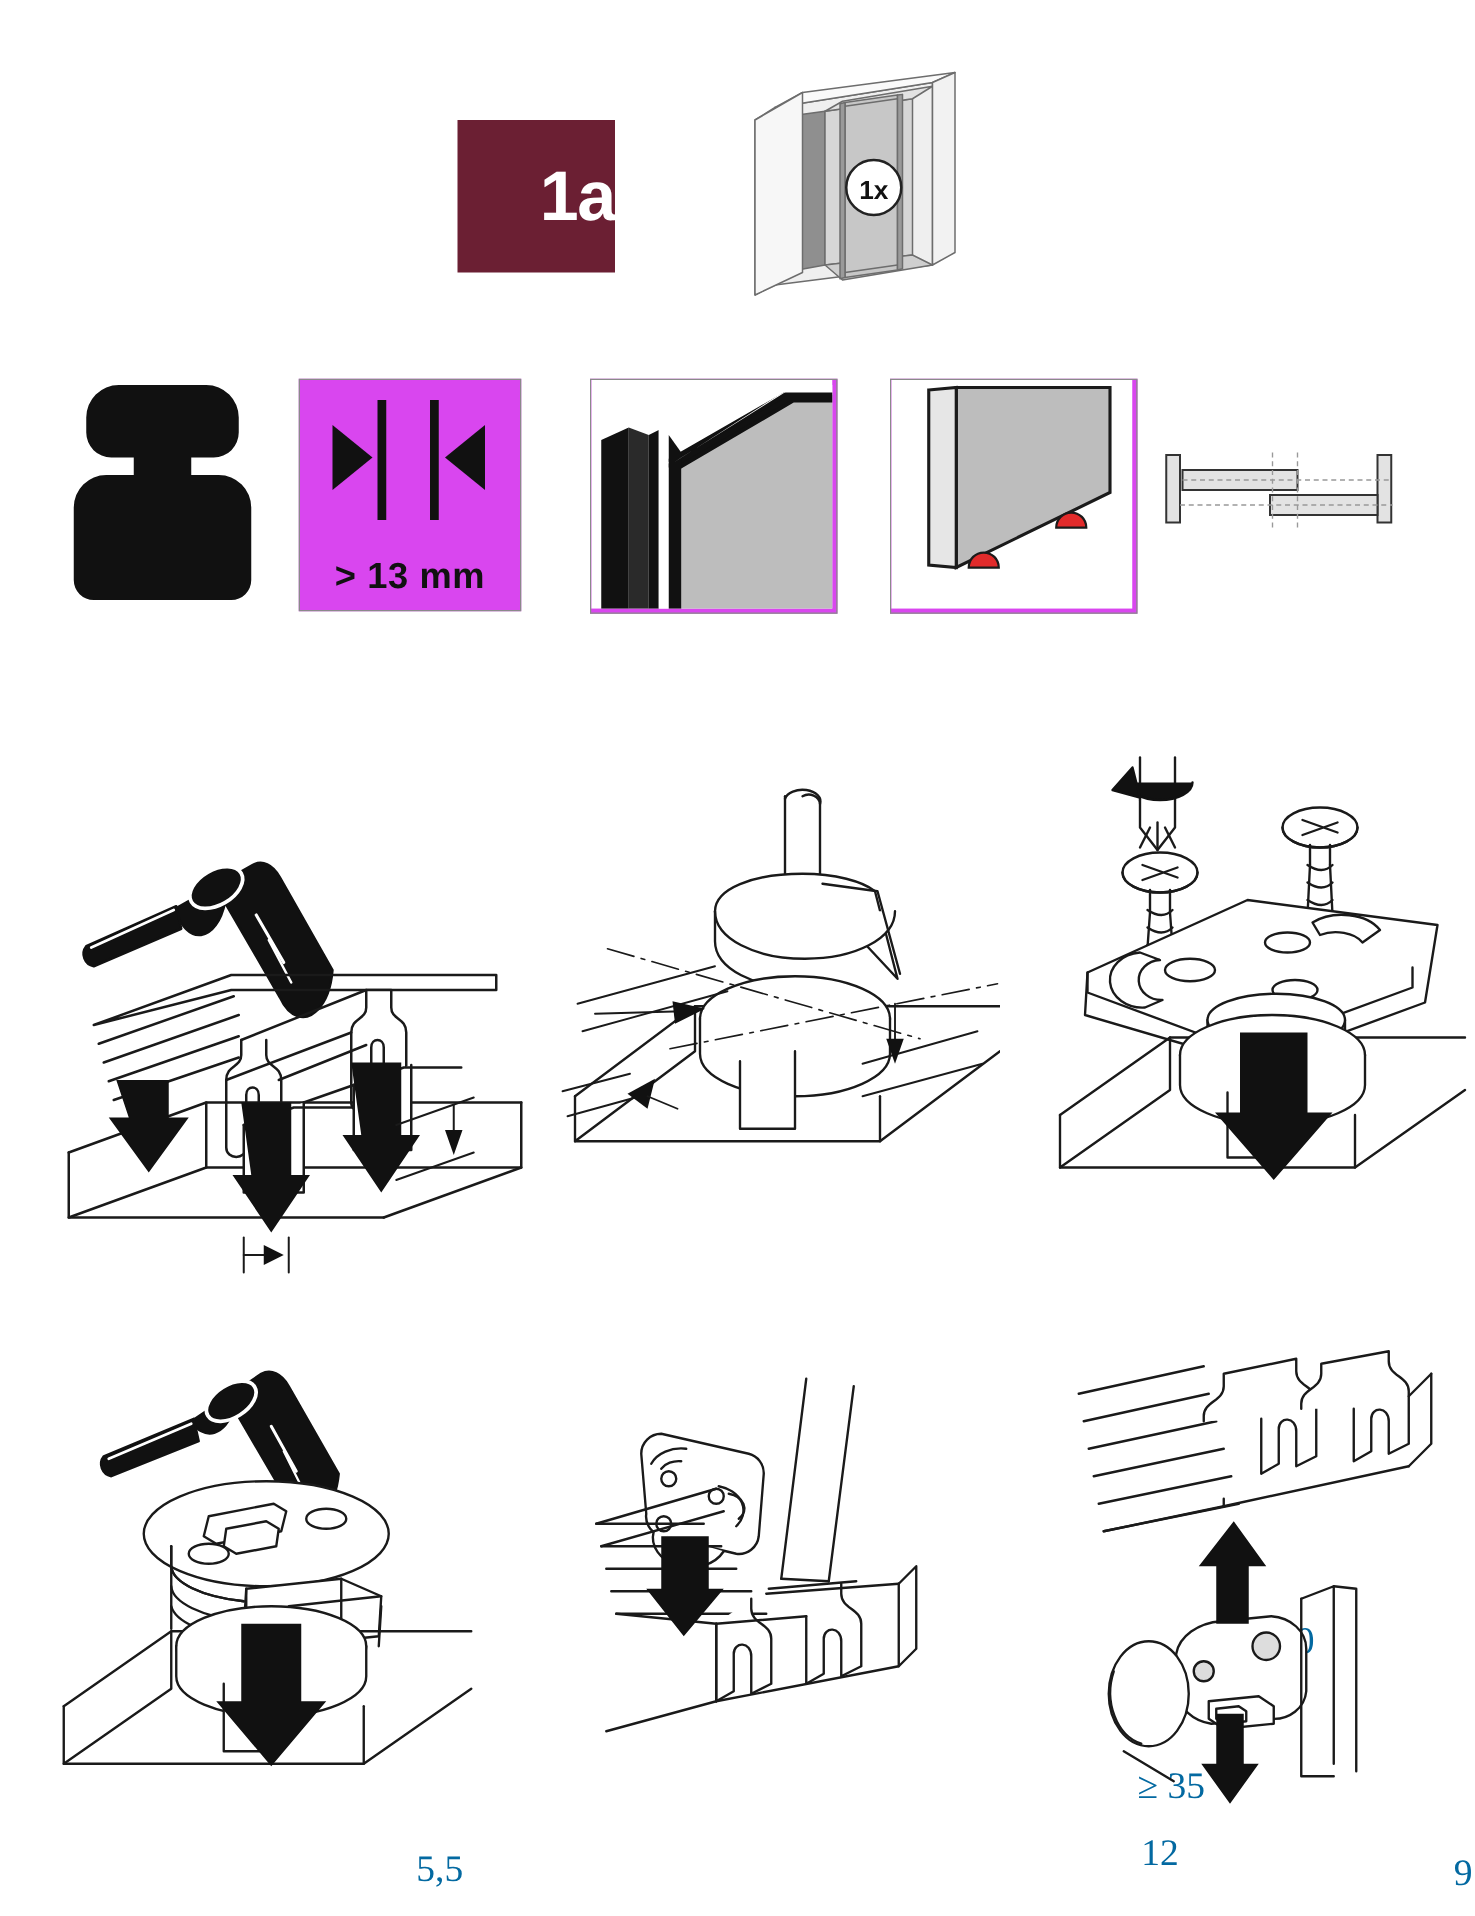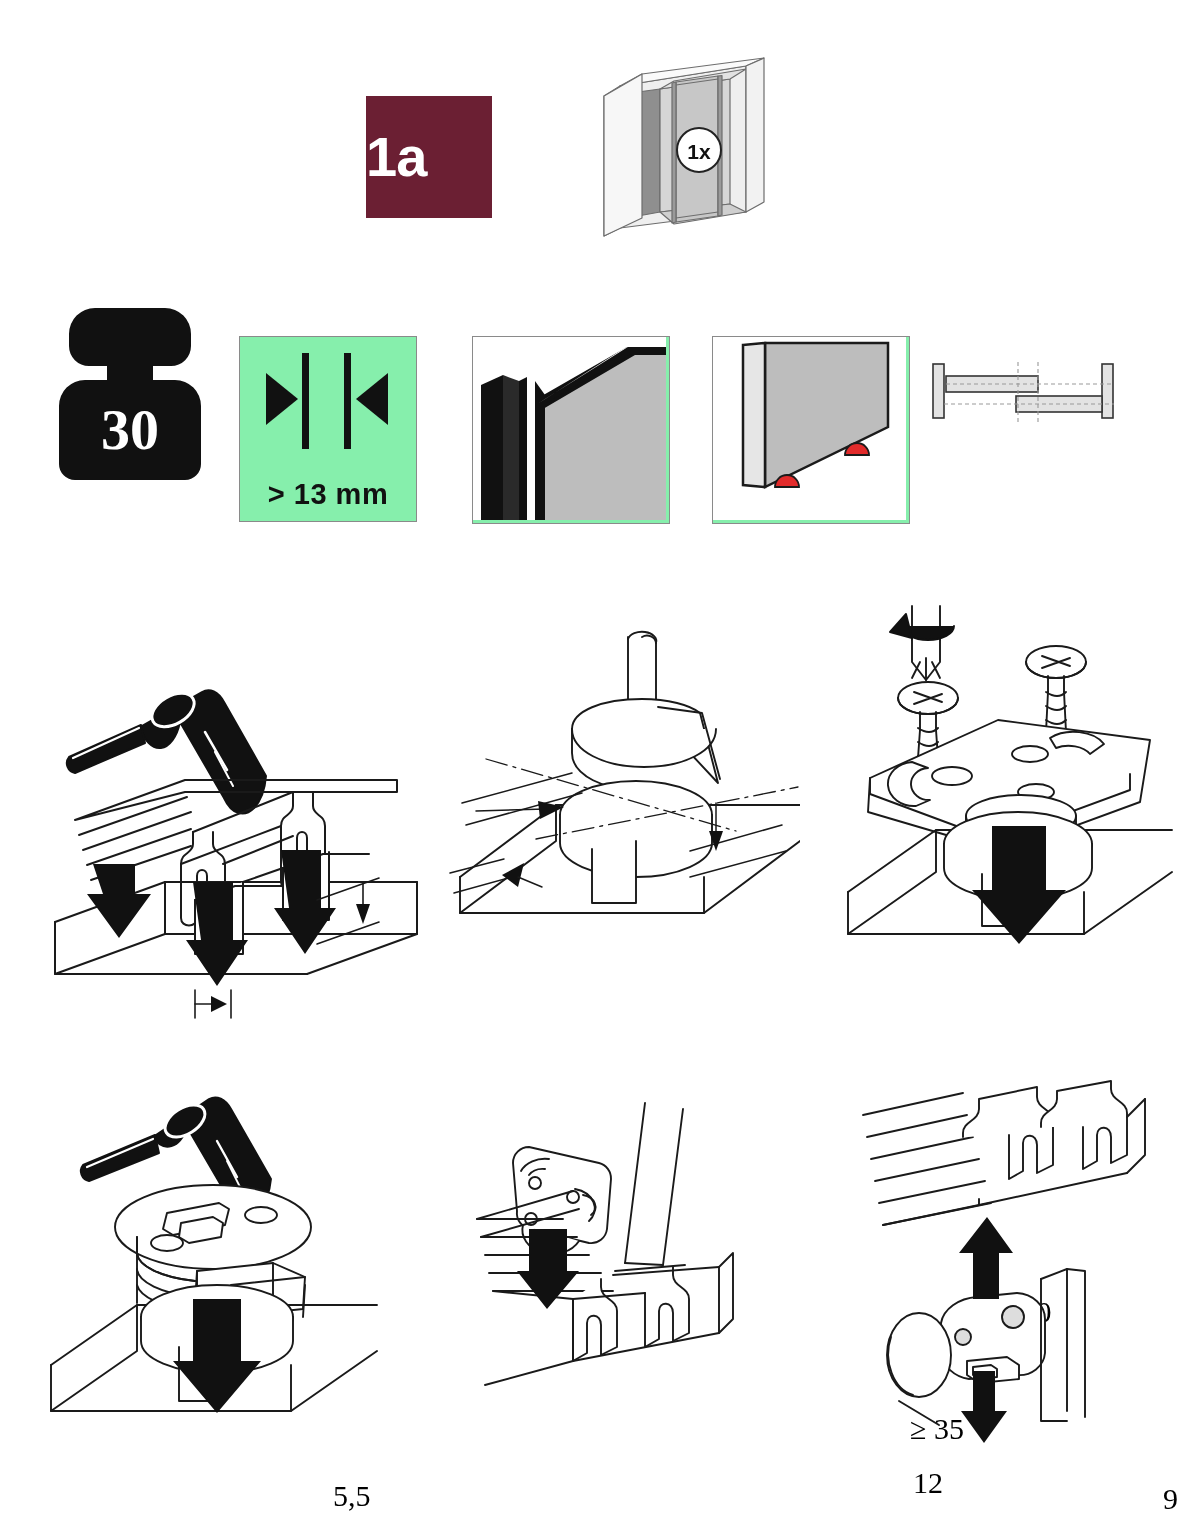--- a/index.html
+++ b/index.html
@@ -5,59 +5,59 @@
   html,body{margin:0;padding:0;background:#ffffff;}
   body{
     width:1180px;height:1533px;position:relative;overflow:hidden;
     font-family:"Liberation Sans", sans-serif;color:#111;
   }
   .abs{position:absolute;}
 
   
   #step-badge{
     left:366px;top:96px;width:126px;height:122px;
-    background:#6b1f33;display:flex;align-items:center;justify-content:flex-start;
+    background:#6b1f33;display:flex;align-items:center;justify-content:flex-end;
   }
   #step-badge span{
     color:#ffffff;font-size:56px;font-weight:700;line-height:1;
     letter-spacing:-1px;font-family:"Liberation Sans", sans-serif;
   }
 
   
   #cabinet-thumb{left:598px;top:52px;width:170px;height:190px;}
 
   
   #weight-icon{left:50px;top:300px;width:160px;height:190px;}
   #weight-icon .wtext{
     position:absolute;left:0;top:96px;width:160px;text-align:center;
     color:#fff;font-size:58px;font-weight:700;font-family:"Liberation Serif", serif;
   }
 
   
-  .iconbox{border:1.5px solid #8a8a8a;background:#86efac;margin-top:33px;}
+  .iconbox{border:1.5px solid #8a8a8a;background:#d946ef;}
   #gap-box{left:239px;top:303px;width:176px;height:184px;}
   #gap-box .glabel{
     position:absolute;left:0;bottom:10px;width:176px;text-align:center;
     font-size:29px;font-weight:700;letter-spacing:0.5px;color:#111;
   }
   #edge-box{left:472px;top:303px;width:196px;height:186px;}
   #roller-box{left:712px;top:303px;width:196px;height:186px;}
   #rail-sym{left:928px;top:358px;width:190px;height:74px;}
 
   
   .panel{overflow:visible;}
   #panel-track{left:45px;top:632px;width:380px;height:440px;}
   #panel-drill{left:440px;top:625px;width:360px;height:345px;}
   #panel-screw{left:840px;top:600px;width:340px;height:390px;}
   #panel-plug{left:45px;top:1075px;width:340px;height:370px;}
   #panel-insert{left:455px;top:1085px;width:340px;height:360px;}
   #panel-clip{left:845px;top:1075px;width:335px;height:370px;}
 
   .dim{
-    font-family:"Liberation Serif", serif;font-size:30px;color:#000000;
+    font-family:"Liberation Serif", serif;font-size:30px;color:#0369a1;
     white-space:nowrap;
   }
 </style>
 </head>
 <body>
 
 <div class="abs" id="step-badge">
   <span>1a</span>
 </div>
 
@@ -96,21 +96,20 @@
   </svg>
 </div>
 
 <div class="abs" id="weight-icon">
   <svg width="160" height="190" viewBox="0 0 160 190">
     <path d="M45,8 h70 a26,26 0 0 1 26,26 v12 a20,20 0 0 1 -20,20 h-18 v14 h22
              a26,26 0 0 1 26,26 v58 a16,16 0 0 1 -16,16 h-110 a16,16 0 0 1 -16,-16
              v-58 a26,26 0 0 1 26,-26 h22 v-14 h-18 a20,20 0 0 1 -20,-20 v-12
              a26,26 0 0 1 26,-26 z" fill="#111111"></path>
   </svg>
-  <div class="wtext">30</div>
 </div>
 
 <div class="abs iconbox" id="gap-box">
   <svg width="176" height="130" viewBox="0 0 176 130">
     <rect x="62" y="16" width="7" height="96" fill="#111"></rect>
     <rect x="104" y="16" width="7" height="96" fill="#111"></rect>
     <polygon points="26,36 58,62 26,88" fill="#111"></polygon>
     <polygon points="148,36 116,62 148,88" fill="#111"></polygon>
   </svg>
   <div class="glabel">&gt; 13 mm</div>

